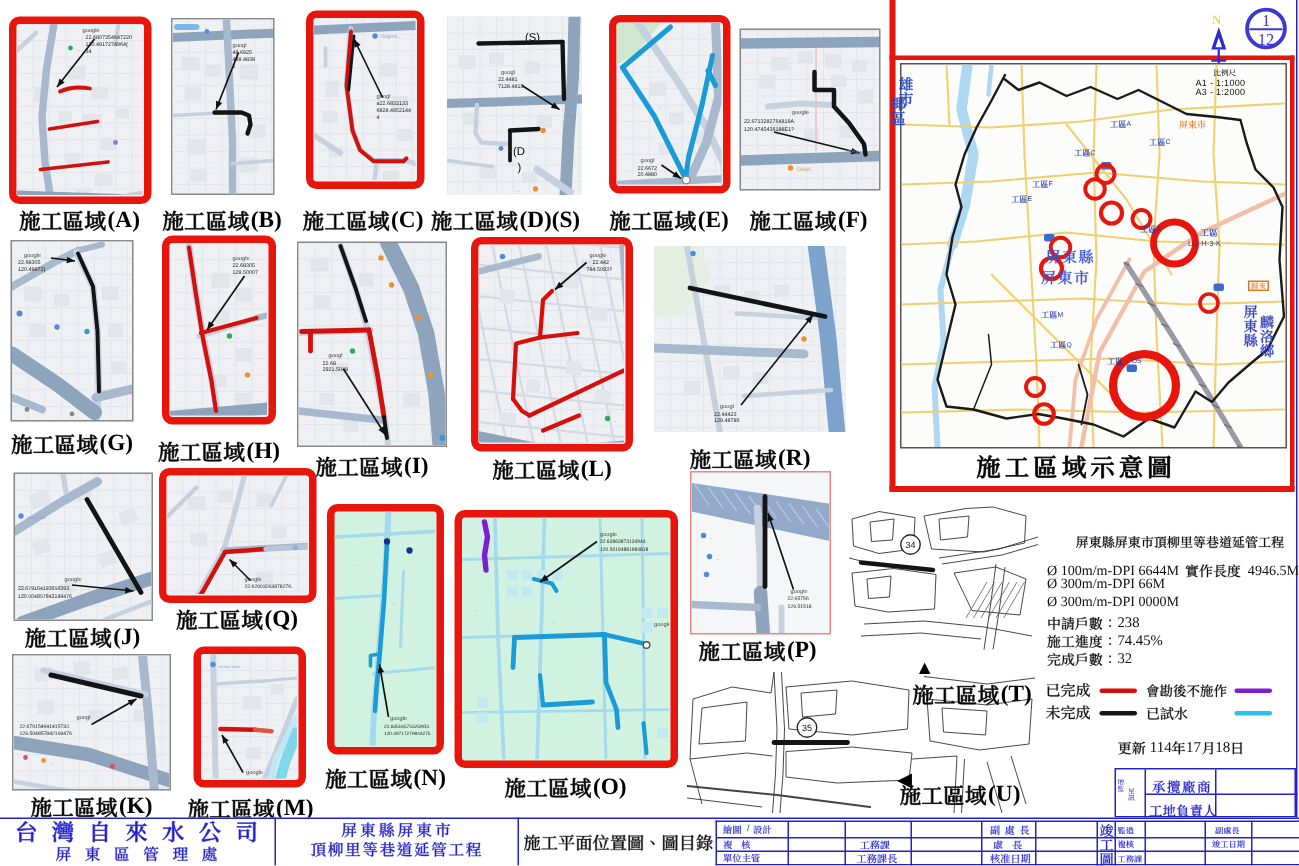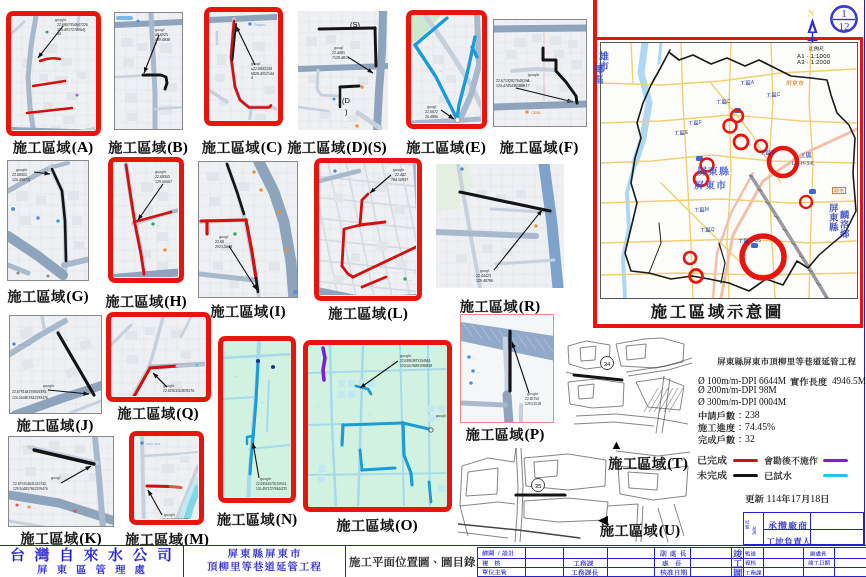--- a/index.html
+++ b/index.html
@@ -1542,24 +1542,24 @@
     <span style="font:9.4px 'Liberation Serif',serif;color:#111">Ø 100m/m-DPI 6644M&nbsp;</span>
     <span style="margin:0 2px"><svg width="37.2" height="9.3" viewBox="0 0 1000 250" style="" fill="#111" stroke="#111" stroke-width="4">
         <use href="#g5BE6" x="0"></use>
         <use href="#g4F5C" x="250"></use>
         <use href="#g9577" x="500"></use>
         <use href="#g5EA6" x="750"></use>
       </svg></span>
     <span style="font:9.4px 'Liberation Serif',serif;color:#111">&nbsp;4946.5M</span>
   </div>
 <div class="abs" style="left:698px;top:385px;display:flex;align-items:center;white-space:nowrap">
-    <span style="font:9.4px 'Liberation Serif',serif;color:#111">Ø 200m/m-DPI 98M</span>
+    <span style="font:9.4px 'Liberation Serif',serif;color:#111">Ø 300m/m-DPI 66M</span>
   </div>
 <div class="abs" style="left:698px;top:397px;display:flex;align-items:center;white-space:nowrap">
-    <span style="font:9.4px 'Liberation Serif',serif;color:#111">Ø 300m/m-DPI 0004M</span>
+    <span style="font:9.4px 'Liberation Serif',serif;color:#111">Ø 300m/m-DPI 0000M</span>
   </div>
 
 <div class="abs" style="left:698px;top:409px;display:flex;align-items:center;white-space:nowrap">
     <svg width="37.2" height="9.3" viewBox="0 0 1000 250" style="" fill="#111" stroke="#111" stroke-width="4">
       <use href="#g4E2D" x="0"></use>
       <use href="#g8ACB" x="250"></use>
       <use href="#g6236" x="500"></use>
       <use href="#g6578" x="750"></use>
     </svg>
     <span style="font:9.8px 'Liberation Serif',serif;color:#111">：238</span>

